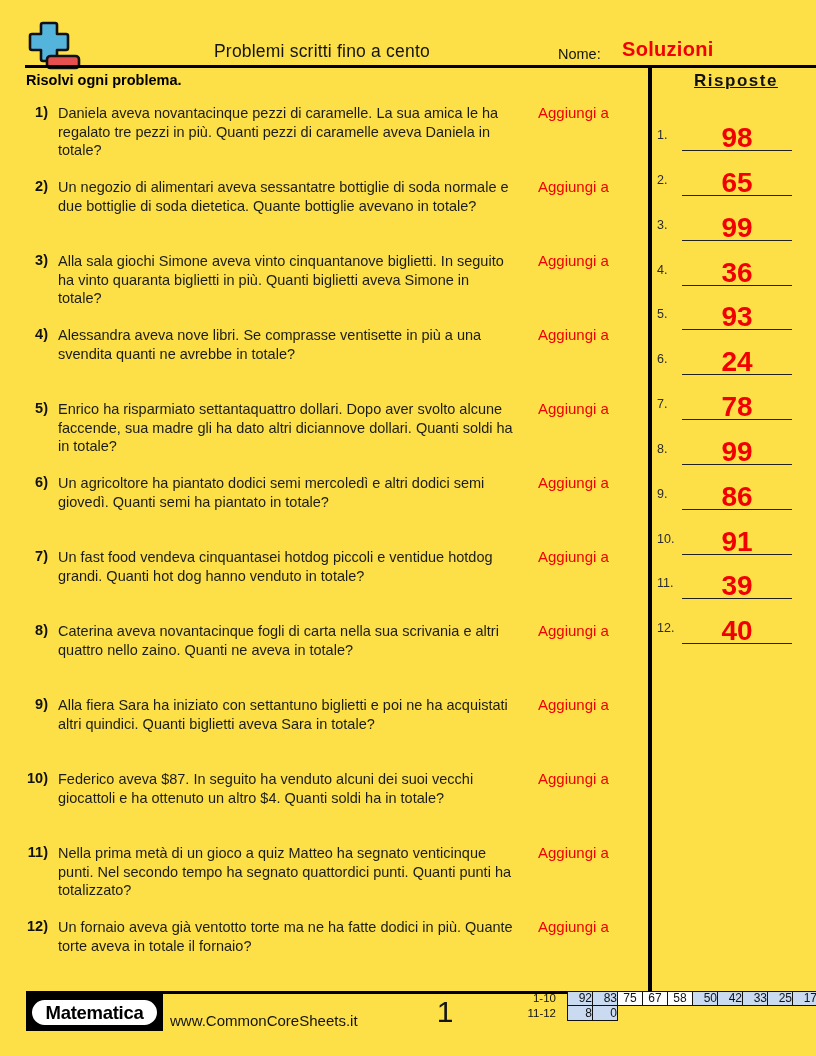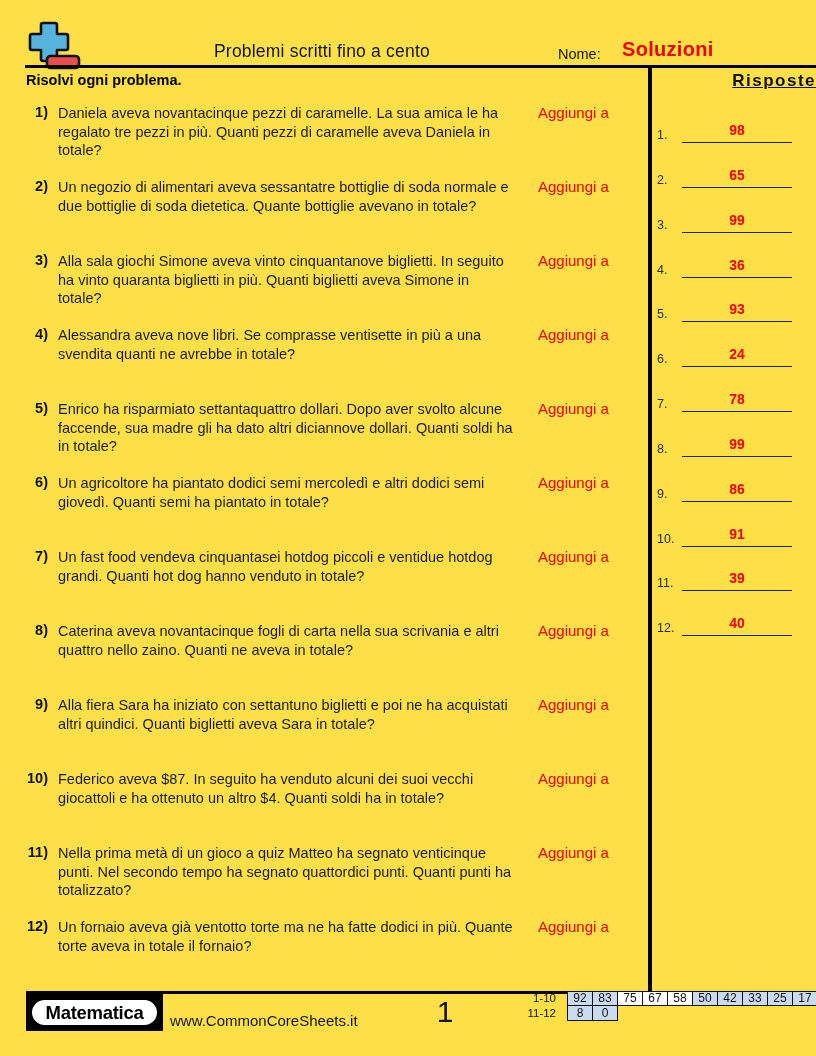--- a/index.html
+++ b/index.html
@@ -8,48 +8,48 @@
   
   .logo{position:absolute;left:27px;top:20px;width:56px;height:52px;}
   .page-title{position:absolute;left:214px;top:41px;font-size:17.5px;letter-spacing:.2px;color:#141414;}
   .name-label{position:absolute;left:558px;top:46px;font-size:14.5px;color:#141414;}
   .name-value{position:absolute;left:622px;top:38px;font-size:20px;font-weight:bold;color:var(--red);letter-spacing:.3px;}
   .header-rule{position:absolute;left:25px;right:0;top:65px;height:3px;background:#000;}
   .instruction{position:absolute;left:26px;top:72px;font-size:14.5px;font-weight:bold;color:#000;}
   
   .v-sep{position:absolute;left:648px;top:68px;height:923px;width:3px;
          border-left:2px solid #000;border-right:2px solid #000;box-sizing:border-box;background:#fff;}
-  .answers-title{position:absolute;left:656px;top:71px;width:160px;text-align:right;
+  .answers-title{position:absolute;left:656px;top:71px;width:160px;text-align:center;
                  font-size:17px;font-weight:bold;letter-spacing:1.5px;text-decoration:underline;color:#111;}
   
   .problem{position:absolute;left:0;width:648px;height:72px;}
   .pnum{position:absolute;left:0;top:0;width:48px;text-align:right;font-weight:bold;font-size:14.5px;color:#111;}
   .ptext{position:absolute;left:58px;top:0;width:455px;font-size:14.5px;line-height:18.6px;color:#1c1c1c;}
   .ptag{position:absolute;left:538px;top:0;font-size:15px;color:var(--red);}
   
   .aslot{position:absolute;left:650px;width:166px;height:26px;}
   .anum{position:absolute;left:7px;bottom:-1px;font-size:12.5px;color:#2b2b2b;}
-  .aval{position:absolute;left:32px;top:4px;width:110px;height:22px;text-align:center;
-        font-size:14px;line-height:22px;font-weight:bold;color:var(--red);
+  .aval{position:absolute;left:32px;top:12px;width:110px;height:22px;text-align:center;
+        font-size:28px;line-height:22px;font-weight:bold;color:var(--red);
         border-bottom:1.8px solid #222;padding-bottom:1px;}
   
   .footer-rule{position:absolute;left:26px;right:0;top:991px;height:2.5px;background:#000;}
   .badge{position:absolute;left:26px;top:994px;width:137px;height:37px;background:#000;}
   .badge-pill{position:absolute;left:4px;top:4px;right:4px;bottom:4px;background:#fff;
               border:2.5px solid #000;border-radius:15px;display:flex;align-items:center;justify-content:center;
               font-size:18.5px;font-weight:bold;letter-spacing:-.3px;color:#000;}
   .site-url{position:absolute;left:170px;top:1012px;font-size:15px;color:#141414;text-decoration:none;}
   .page-num{position:absolute;left:425px;top:995px;width:40px;text-align:center;font-size:30px;color:#141414;}
   .score{position:absolute;left:516px;top:991px;}
   .score-row{display:flex;height:15px;}
   .score-label{width:40px;text-align:right;padding-right:12px;font-size:11.5px;line-height:15px;color:#111;}
   .score-cell{width:24px;border:1px solid #111;margin-left:-1px;text-align:center;
               font-size:12px;line-height:13px;height:13px;background:#fff;color:#111;}
   .score-row + .score-row .score-cell{margin-top:-1px;height:14px;line-height:14px;}
-  .score-cell.hl{background:var(--cell_hl);}
+  .score-cell.hl{background:var(--cell_hl);text-align:right;}
 </style>
 </head>
 <body>
 
 <div class="page">
 
   <svg class="logo" viewBox="0 0 56 52">
     <path d="M16 3 h12 a2 2 0 0 1 2 2 v9 h9 a2 2 0 0 1 2 2 v12 a2 2 0 0 1 -2 2 h-9 v9 a2 2 0 0 1 -2 2 h-12 a2 2 0 0 1 -2 -2 v-9 h-9 a2 2 0 0 1 -2 -2 v-12 a2 2 0 0 1 2 -2 h9 v-9 a2 2 0 0 1 2 -2 z" fill="var(--logo_blue)" stroke="#111" stroke-width="2.6" stroke-linejoin="round"></path>
     <rect x="20" y="36" width="32" height="12" rx="3.5" fill="var(--logo_red)" stroke="#111" stroke-width="2.6"></rect>
   </svg>

